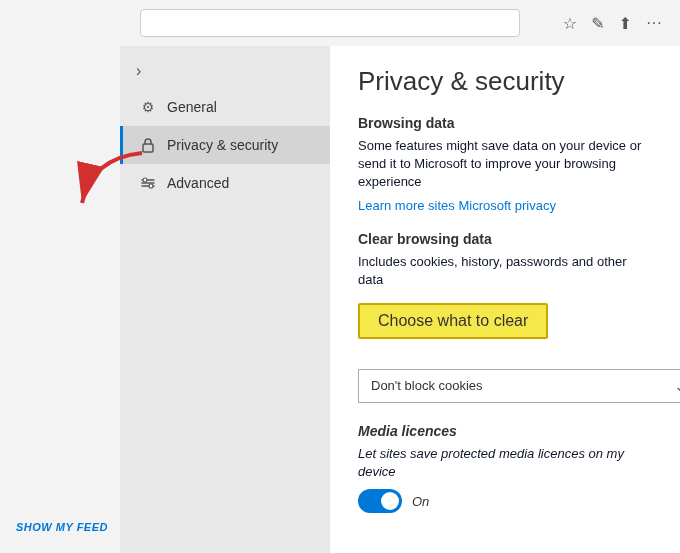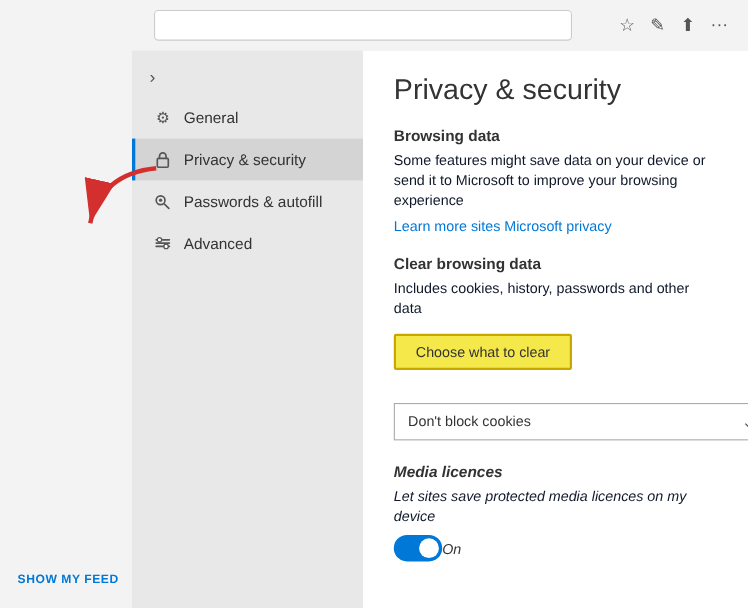--- a/index.html
+++ b/index.html
@@ -53,20 +53,21 @@
       height: calc(553px - 46px);
     }
 
     
     .sidebar-narrow {
       width: 120px;
       background: #f3f3f3;
       display: flex;
       flex-direction: column;
       padding-top: 10px;
+      font-style: italic;
     }
     .show-my-feed {
       margin-top: auto;
       margin-bottom: 20px;
       padding-left: 16px;
       font-size: 11px;
       font-weight: 600;
       color: #0078d7;
       letter-spacing: 0.5px;
       cursor: pointer;
@@ -146,21 +147,21 @@
       cursor: pointer;
     }
 
     
     .clear-btn {
       display: inline-block;
       padding: 7px 18px;
       border: 2px solid #c8a800;
       background: #f5e84a;
       color: #333;
-      font-size: 13px;
+      font-size: 16px;
       font-weight: 500;
       cursor: pointer;
       margin-top: 8px;
       margin-bottom: 4px;
       border-radius: 2px;
     }
 
     
     .cookies-section {
       margin-top: 18px;
@@ -192,21 +193,21 @@
     }
 
     
     .media-section {
       margin-top: 20px;
       font-style: italic;
     }
     .toggle-row {
       display: flex;
       align-items: center;
-      gap: 0;
+      gap: 10px;
       margin-top: 8px;
     }
     .toggle {
       width: 44px;
       height: 24px;
       background: #0078d7;
       border-radius: 12px;
       position: relative;
       cursor: pointer;
     }
@@ -273,30 +274,20 @@
     <div class="sidebar-item active">
       <span class="sidebar-icon">
         <svg width="16" height="16" viewBox="0 0 16 16" fill="none">
           <rect x="3" y="7" width="10" height="8" rx="1" stroke="#555" stroke-width="1.5"></rect>
           <path d="M5 7V5a3 3 0 016 0v2" stroke="#555" stroke-width="1.5" stroke-linecap="round"></path>
         </svg>
       </span>
       <span>Privacy &amp; security</span>
     </div>
 
-    <div class="sidebar-item">
-      <span class="sidebar-icon">
-        <svg width="16" height="16" viewBox="0 0 16 16" fill="none">
-          <circle cx="6" cy="7" r="4" stroke="#555" stroke-width="1.5"></circle>
-          <path d="M9.5 10.5l4 4" stroke="#555" stroke-width="1.5" stroke-linecap="round"></path>
-          <circle cx="6" cy="7" r="1.5" fill="#555"></circle>
-        </svg>
-      </span>
-      <span>Passwords &amp; autofill</span>
-    </div>
 
     <div class="sidebar-item">
       <span class="sidebar-icon">
         <svg width="16" height="16" viewBox="0 0 16 16" fill="none">
           <line x1="2" y1="5" x2="14" y2="5" stroke="#555" stroke-width="1.5" stroke-linecap="round"></line>
           <line x1="2" y1="8" x2="14" y2="8" stroke="#555" stroke-width="1.5" stroke-linecap="round"></line>
           <line x1="2" y1="11" x2="14" y2="11" stroke="#555" stroke-width="1.5" stroke-linecap="round"></line>
           <circle cx="5" cy="5" r="2" fill="white" stroke="#555" stroke-width="1.2"></circle>
           <circle cx="11" cy="11" r="2" fill="white" stroke="#555" stroke-width="1.2"></circle>
         </svg>

